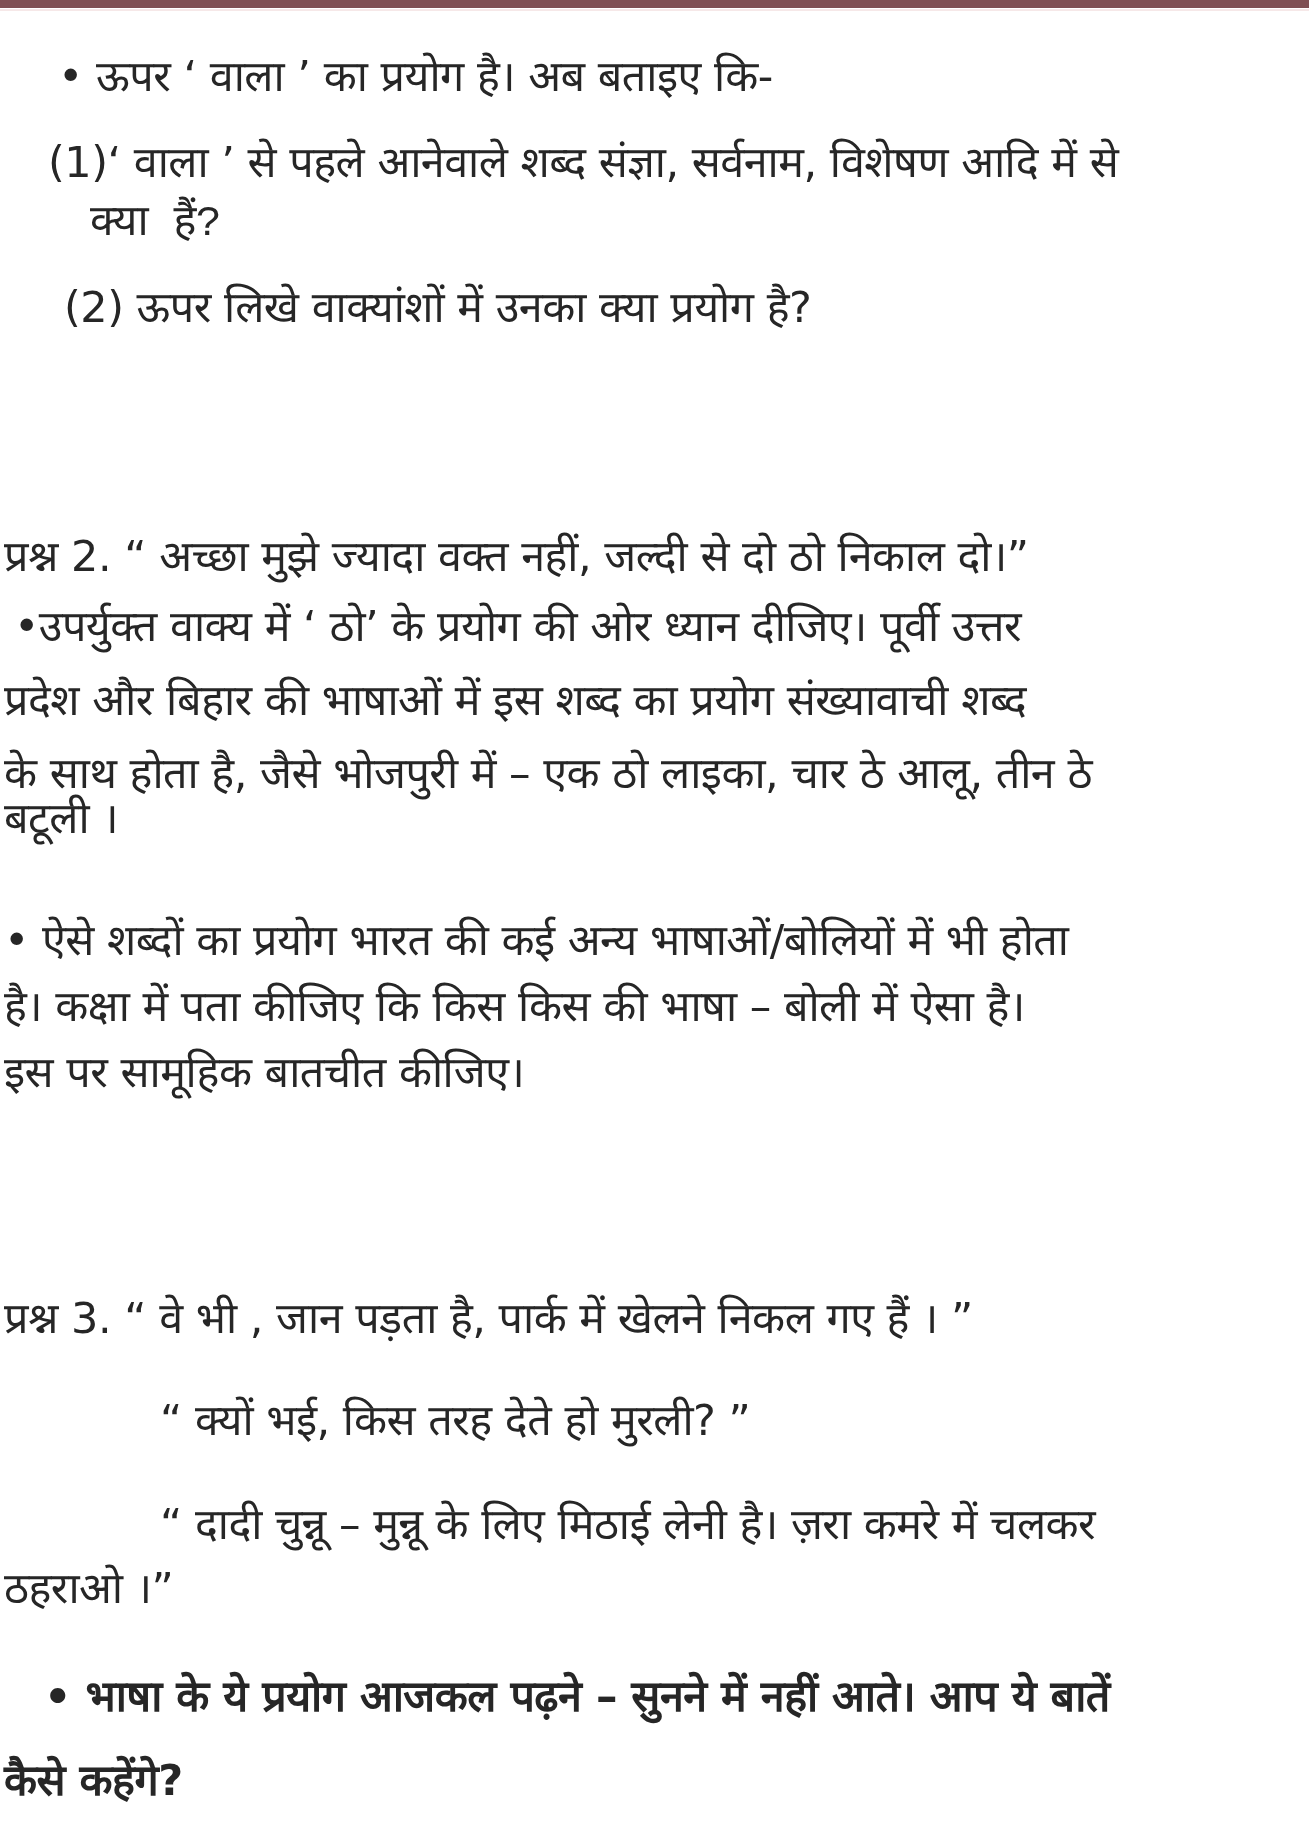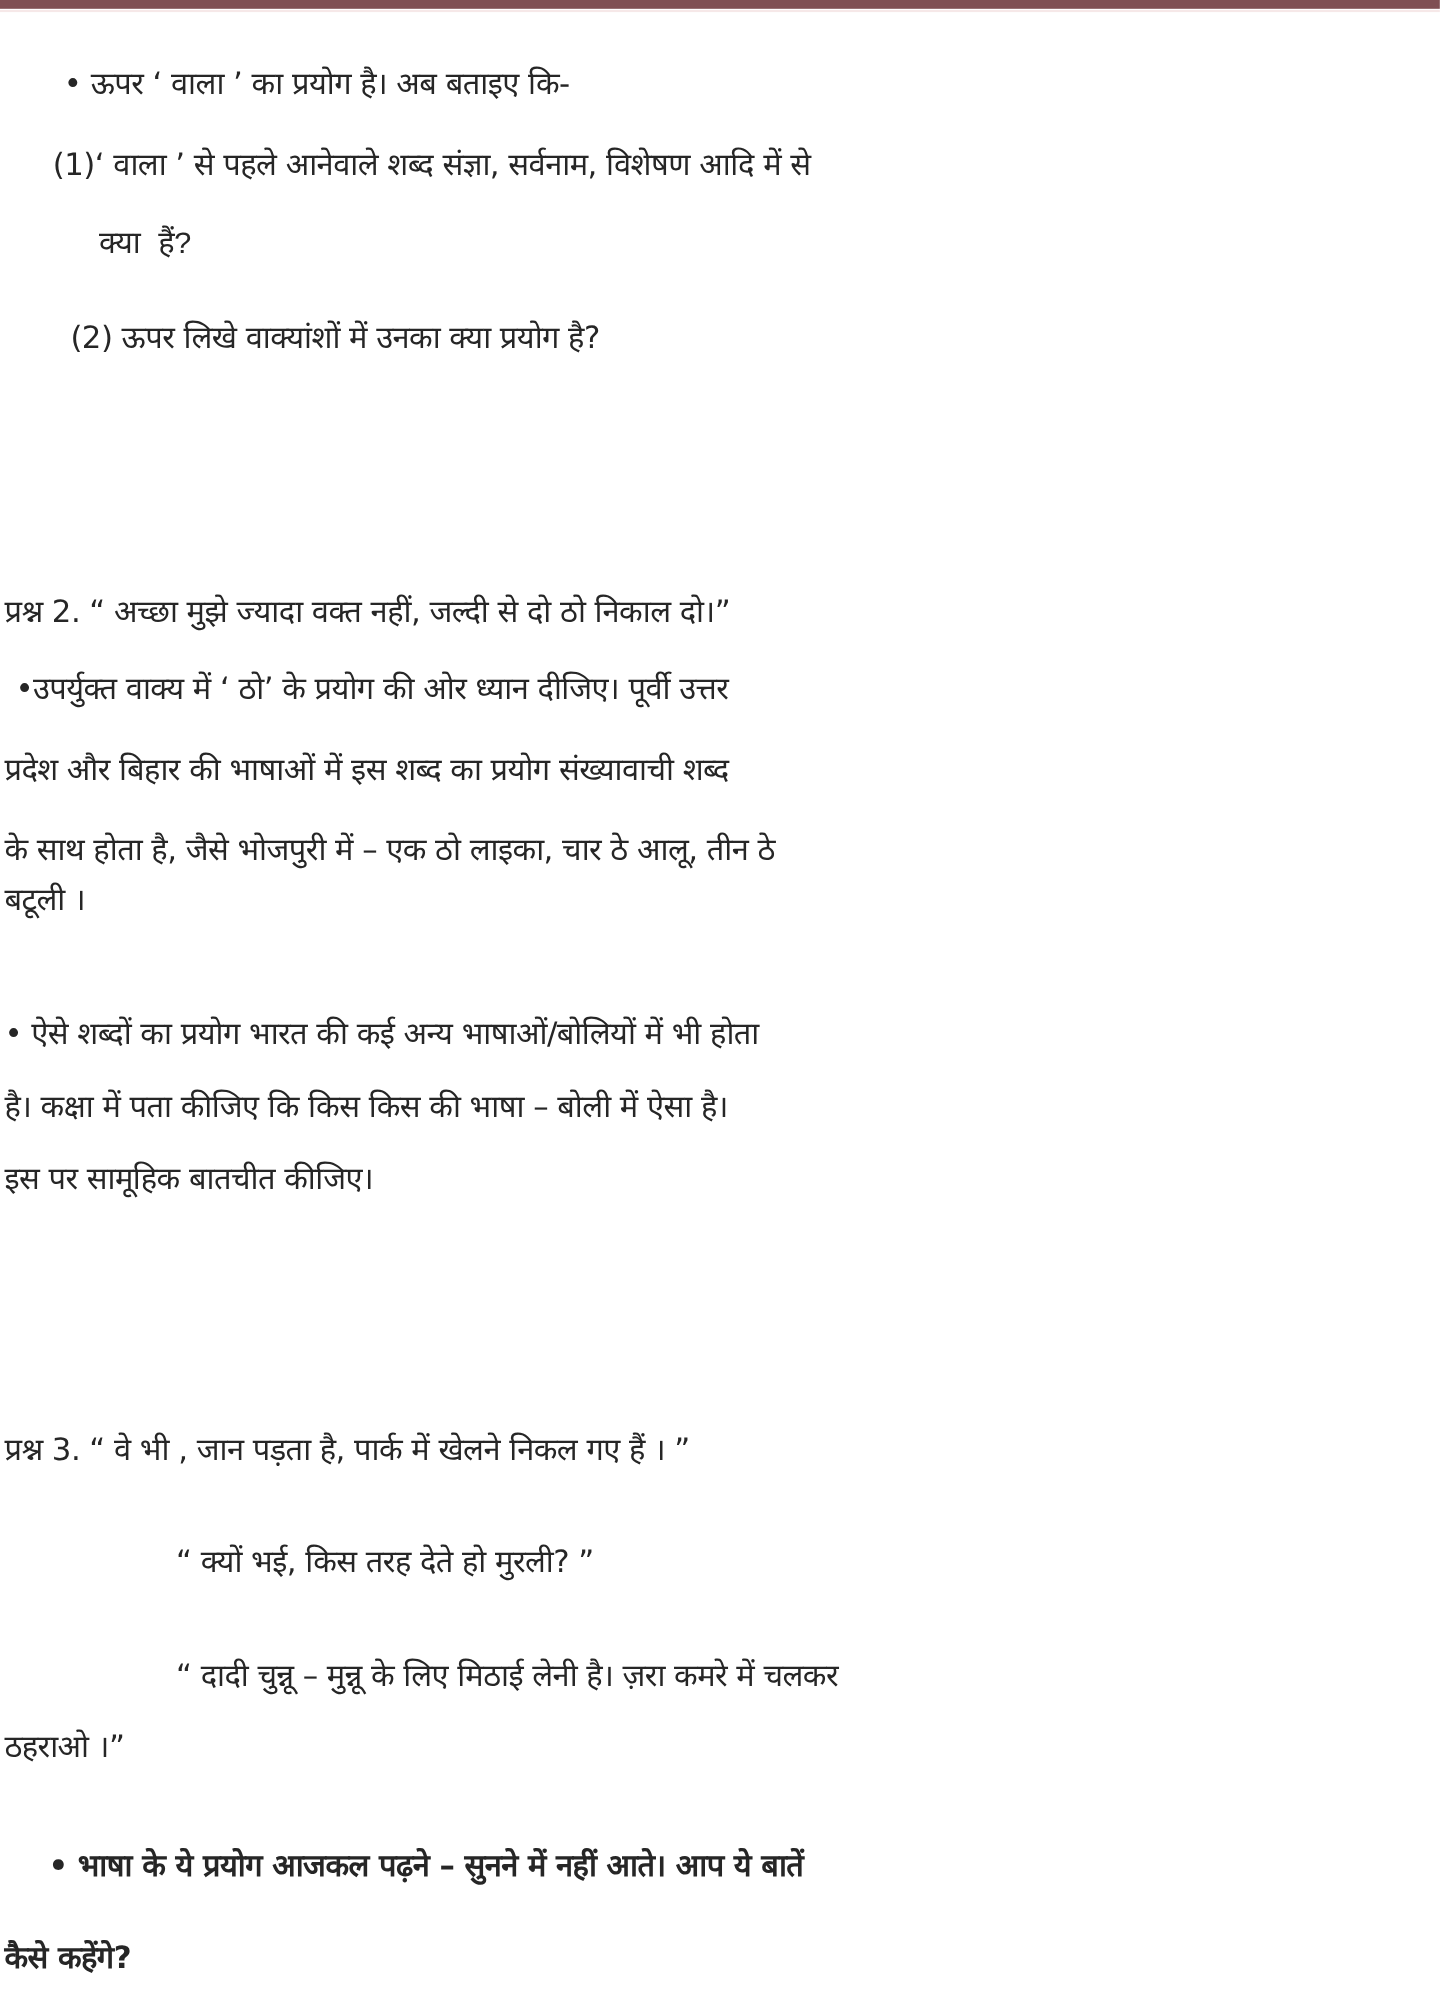--- a/index.html
+++ b/index.html
@@ -5,34 +5,34 @@
   html, body { margin: 0; padding: 0; background: #ffffff; }
   body {
     width: 1309px; height: 1823px; overflow: hidden; position: relative;
     font-family: "DejaVu Sans", "Liberation Sans", sans-serif;
     color: #262626;
   }
   .topbar { position: absolute; left: 0; top: 0; width: 1309px; height: 8px; background: #7f4f53; }
   .topbar-shadow { position: absolute; left: 0; top: 9px; width: 1309px; height: 2px; background: #f6e8e8; }
   .line {
     position: absolute; white-space: nowrap;
-    font-size: 28px; line-height: 56px; letter-spacing: -0.5px;
+    font-size: 43px; line-height: 56px; letter-spacing: -0.5px;
     transform-origin: left top;
   }
   .bold { font-weight: bold; }
 </style>
 </head>
 <body>
 
 <div class="topbar"></div>
 <div class="topbar-shadow"></div>
 
 <div class="line" style="left:58px; top:48px;">• ऊपर ‘ वाला ’ का प्रयोग है। अब बताइए कि-</div>
 
-<div class="line" style="left:48px; top:122px;">(1)‘ वाला ’ से पहले आनेवाले शब्द संज्ञा, सर्वनाम, विशेषण आदि में से</div>
+<div class="line" style="left:48px; top:134px;">(1)‘ वाला ’ से पहले आनेवाले शब्द संज्ञा, सर्वनाम, विशेषण आदि में से</div>
 <div class="line" style="left:90px; top:196px;font-family:Liberation Mono, monospace;">क्या हैं?</div>
 <div class="line" style="left:64px; top:262px;margin-top:17px;">(2) ऊपर लिखे वाक्यांशों में उनका क्या प्रयोग है?</div>
 
 <div class="line" style="left:4px; top:528px;">प्रश्न 2. “ अच्छा मुझे ज्यादा वक्त नहीं, जल्दी से दो ठो निकाल दो।”</div>
 
 <div class="line" style="left:14px; top:598px;">•उपर्युक्त वाक्य में ‘ ठो’ के प्रयोग की ओर ध्यान दीजिए। पूर्वी उत्तर</div>
 <div class="line" style="left:4px; top:660px;margin-top:12px;">प्रदेश और बिहार की भाषाओं में इस शब्द का प्रयोग संख्यावाची शब्द</div>
 <div class="line" style="left:4px; top:745px;">के साथ होता है, जैसे भोजपुरी में – एक ठो लाइका, चार ठे आलू, तीन ठे</div>
 <div class="line" style="left:4px; top:790px;">बटूली ।</div>
 

